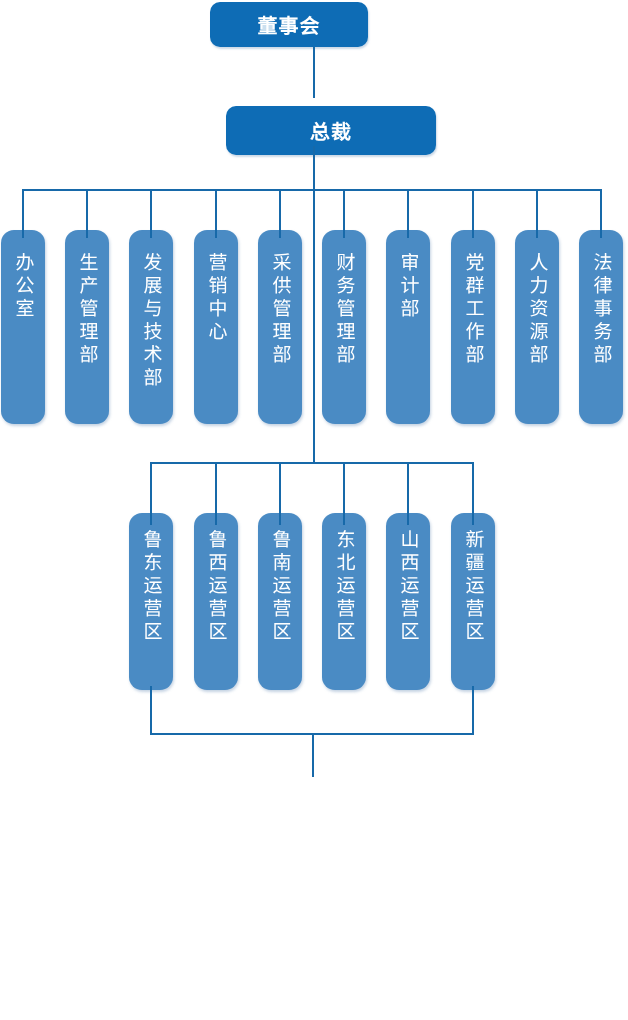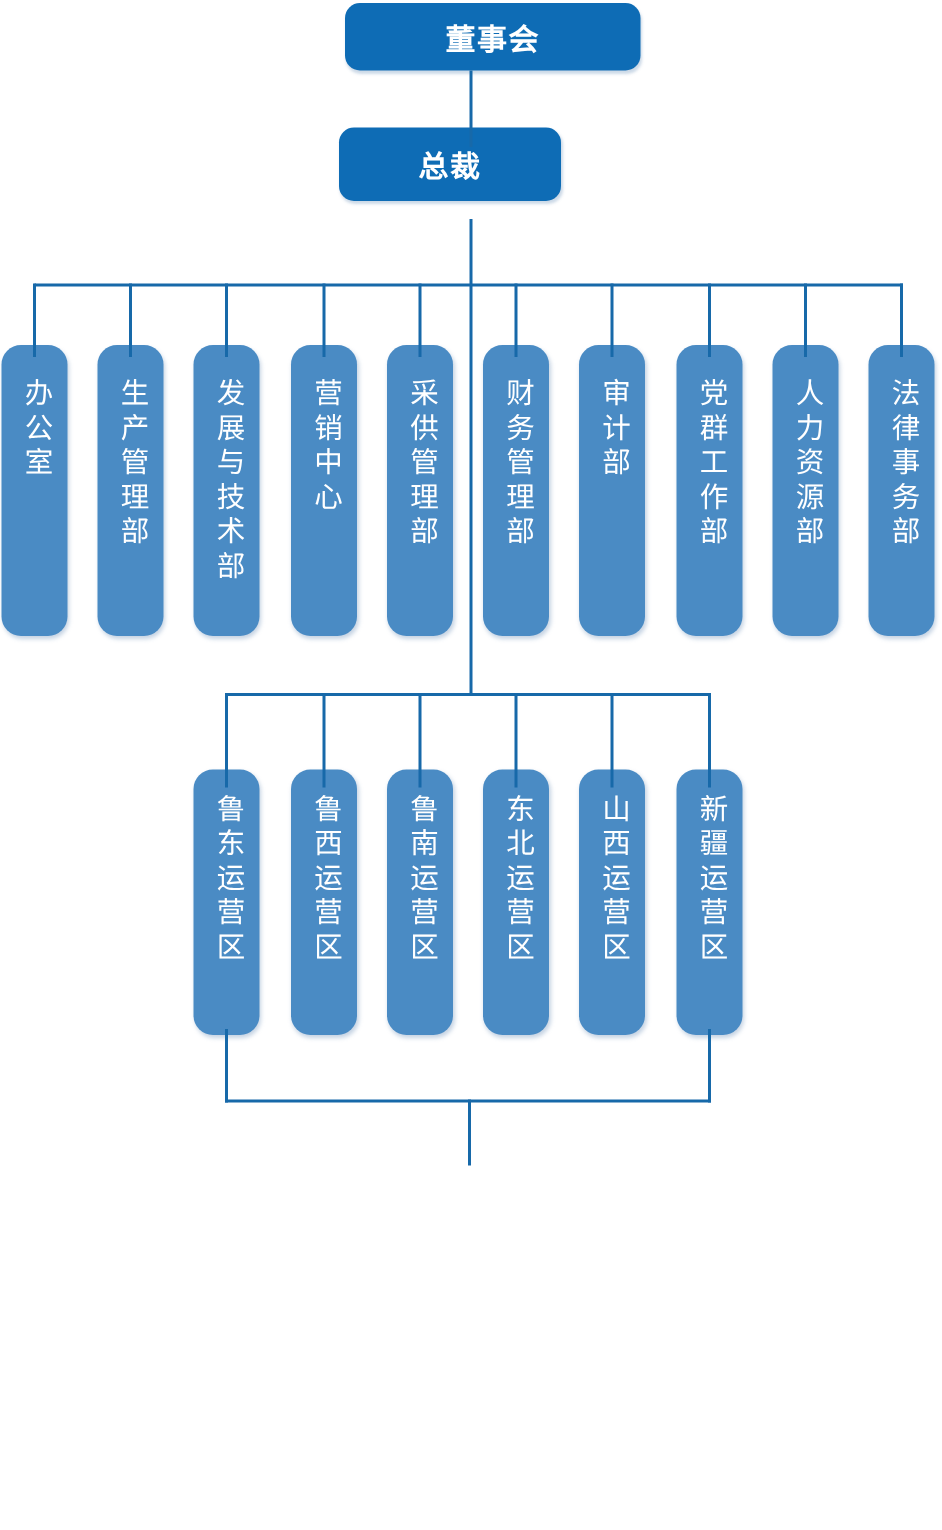--- a/index.html
+++ b/index.html
@@ -46,22 +46,22 @@
   .hbox span {
     font-size: 20px;
     font-weight: bold;
     letter-spacing: 1px;
     white-space: nowrap;
   }
   .hbox.light-weight span {
     font-weight: normal;
     font-size: 19px;
   }
-  #node-board      { left: 230px; top: 2px;   width: 197px; height: 45px; }
-  #node-president  { left: 226px; top: 85px;  width: 148px; height: 49px; }
+  #node-board      { left: 210px; top: 2px;   width: 158px; height: 45px; }
+  #node-president  { left: 226px; top: 106px;  width: 210px; height: 49px; }
   #node-subsidiary { left: 223px; top: 776px; width: 177px; height: 51px; }
 
   
   .vbox {
     position: absolute;
     background: var(--color-secondary);
     border-radius: 13px;
     display: flex;
     justify-content: center;
     z-index: 2;

